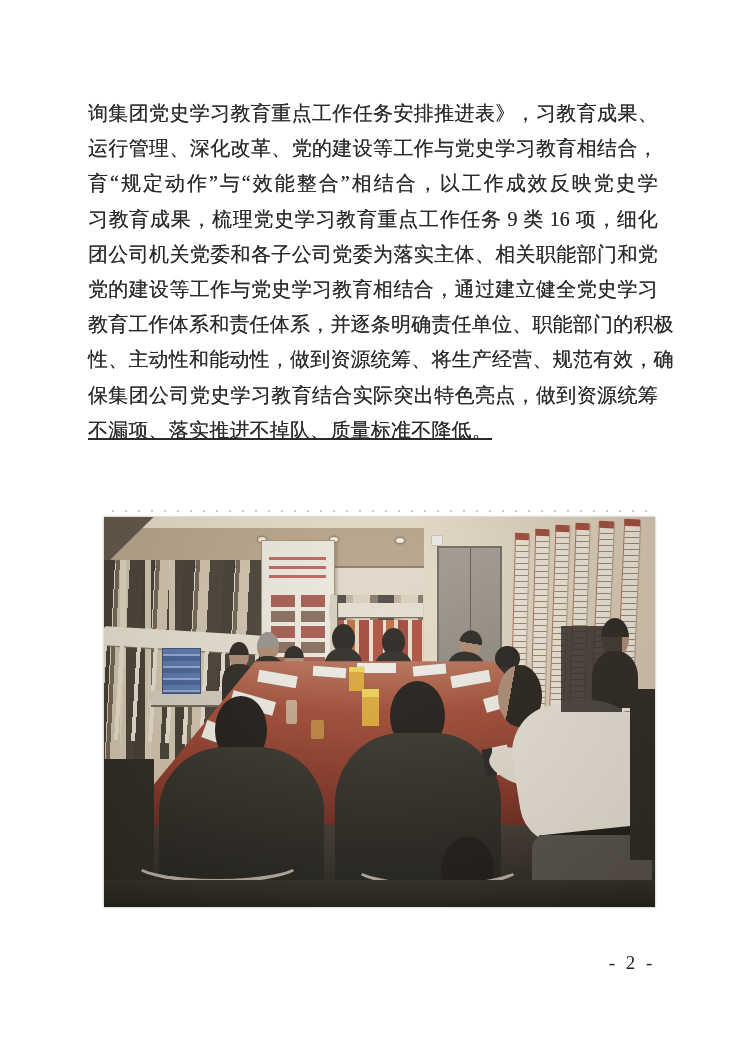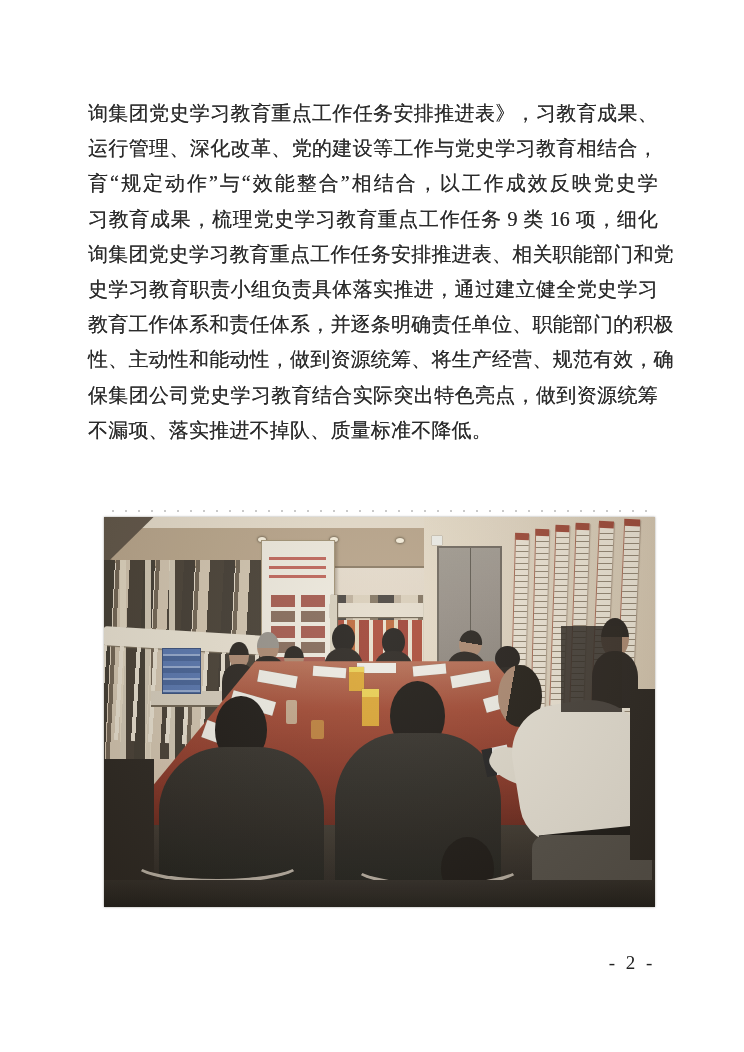--- a/index.html
+++ b/index.html
@@ -8,21 +8,21 @@
     background:#ffffff;
     font-family:"Liberation Serif","DejaVu Serif",serif;
   }
   
   .text-block{position:absolute;left:88px;top:96px;width:570px;}
   .line{
     height:35.2px;line-height:35.2px;font-size:20px;color:#2b2b2b;
     text-align:justify;text-align-last:justify;white-space:nowrap;
     text-shadow:0 0 .5px #555;letter-spacing:.2px;
   }
-  .line.last{text-align-last:left;white-space:normal;}
+  .line.last{text-align-last:left;white-space:normal;text-decoration:underline;}
   
   .page-number{
     position:absolute;left:592px;top:952px;width:80px;text-align:center;
     font-size:19px;color:#232323;letter-spacing:3px;
   }
   
   .dots-artifact{
     position:absolute;left:112px;top:510px;width:536px;height:2px;opacity:.45;
     background:repeating-linear-gradient(90deg,#8a8a8a 0 2px,transparent 2px 13px);
   }
@@ -103,22 +103,22 @@
     background:radial-gradient(ellipse at 50% 28%,rgba(255,249,235,.10),rgba(58,44,28,.14) 92%);}
 </style>
 </head>
 <body>
 
 <div class="text-block">
   <div class="line">询集团党史学习教育重点工作任务安排推进表》，习教育成果、</div>
   <div class="line">运行管理、深化改革、党的建设等工作与党史学习教育相结合，</div>
   <div class="line">育“规定动作”与“效能整合”相结合，以工作成效反映党史学</div>
   <div class="line">习教育成果，梳理党史学习教育重点工作任务 9 类 16 项，细化</div>
-  <div class="line">询集团党史学习教育重点工作任务安排推进表、相关职能部门和党</div>
-  <div class="line">史学习教育职责小组负责具体落实推进，通过建立健全党史学习</div>
+  <div class="line">团公司机关党委和各子公司党委为落实主体、相关职能部门和党</div>
+  <div class="line">党的建设等工作与党史学习教育相结合，通过建立健全党史学习</div>
   <div class="line">教育工作体系和责任体系，并逐条明确责任单位、职能部门的积极</div>
   <div class="line">性、主动性和能动性，做到资源统筹、将生产经营、规范有效，确</div>
   <div class="line">保集团公司党史学习教育结合实际突出特色亮点，做到资源统筹</div>
   <div class="line last">不漏项、落实推进不掉队、质量标准不降低。</div>
 </div>
 
 <div class="dots-artifact"></div>
 
 <div class="photo">
   <div class="ph-base"></div>

